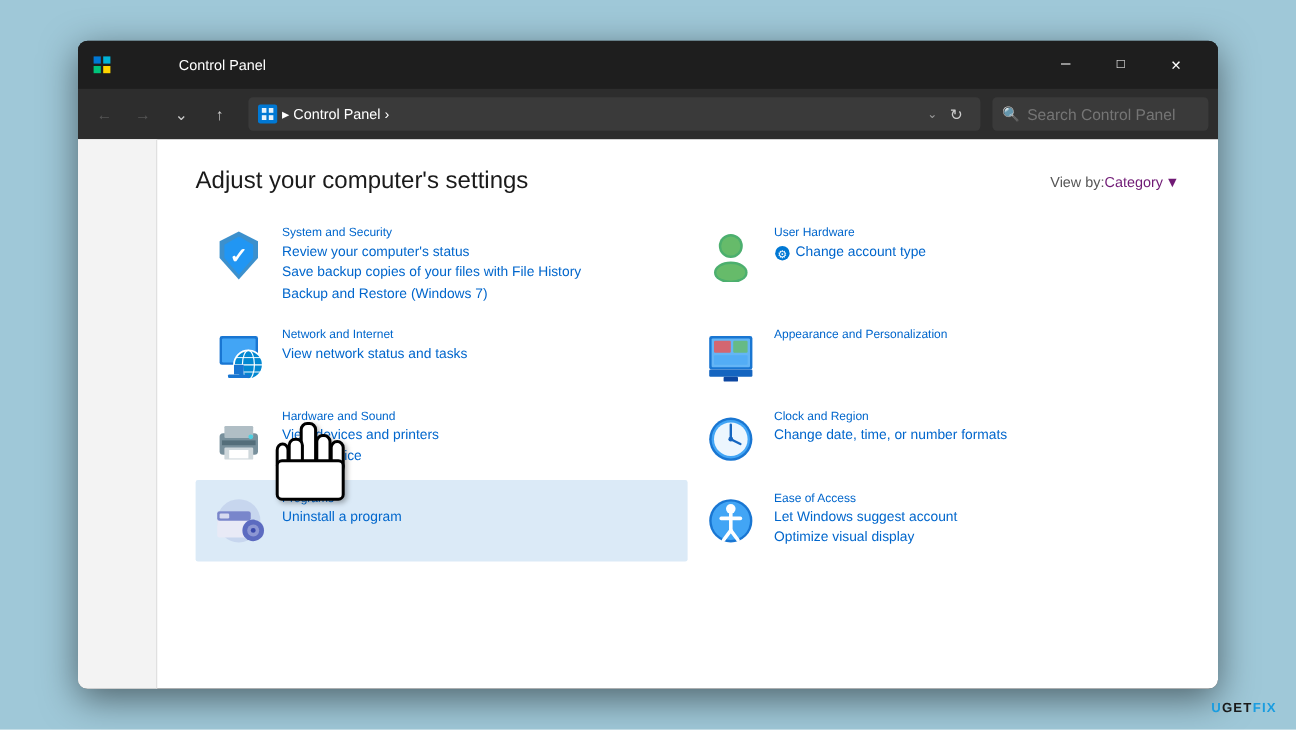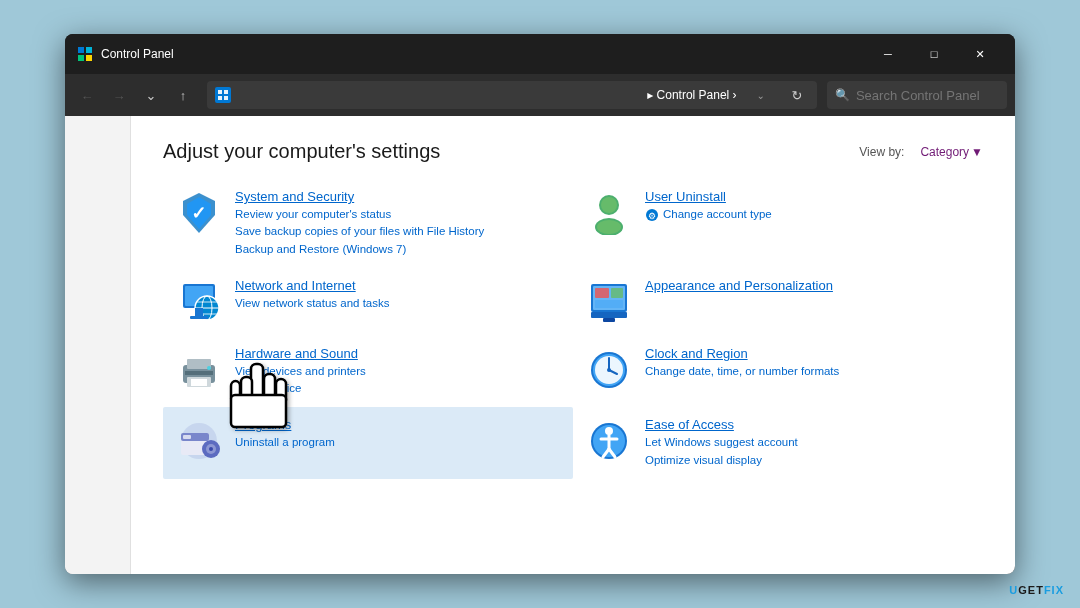--- a/index.html
+++ b/index.html
@@ -23,20 +23,21 @@
       box-shadow: 0 8px 30px rgba(0,0,0,0.5);
       overflow: hidden;
     }
     .titlebar {
       height: 40px;
       background: #1e1e1e;
       display: flex;
       align-items: center;
       padding: 0 12px;
       flex-shrink: 0;
+      gap: 48px;
     }
     .titlebar-icon {
       width: 16px;
       height: 16px;
       margin-right: 8px;
       display: flex;
       align-items: center;
       justify-content: center;
     }
     .titlebar-icon svg {
@@ -90,22 +91,21 @@
 
     .address-bar {
       flex: 1;
       height: 28px;
       background: #3a3a3a;
       border-radius: 4px;
       display: flex;
       align-items: center;
       padding: 0 8px;
       margin: 0 6px;
-      gap: 20px;
-      text-align: right;
+      gap: 4px;
     }
     .address-bar-icon {
       width: 16px;
       height: 16px;
       background: #0078d4;
       border-radius: 2px;
       display: flex;
       align-items: center;
       justify-content: center;
     }
@@ -171,21 +171,21 @@
       margin-bottom: 16px;
     }
     .main-title {
       font-size: 20px;
       font-weight: 300;
       color: #1a1a1a;
     }
     .view-by {
       display: flex;
       align-items: center;
-      gap: 16px;
+      gap: 0;
       font-size: 12px;
       color: #333;
     }
     .view-by-label { color: #555; }
     .view-by-value {
       color: #701a75;
       cursor: pointer;
       display: flex;
       align-items: center;
       gap: 2px;
@@ -213,25 +213,24 @@
       display: flex;
       align-items: center;
       justify-content: center;
     }
     .category-text {
       display: flex;
       flex-direction: column;
       gap: 2px;
     }
     .category-name {
-      font-size: 13px;
+      font-size: 10px;
       color: #0066cc;
       font-weight: 400;
       cursor: pointer;
-      text-decoration: underline;
     }
     .category-sub {
       font-size: 11.5px;
       color: #333;
       line-height: 1.5;
     }
     .category-sub a {
       color: #0066cc;
       text-decoration: none;
       font-size: 11.5px;
@@ -338,21 +337,21 @@
         <div class="category-item">
           <div class="category-icon">
             <svg width="44" height="44" viewBox="0 0 44 44">
               <circle cx="22" cy="14" r="10" fill="#4caf6e"></circle>
               <ellipse cx="22" cy="36" rx="14" ry="9" fill="#4caf6e"></ellipse>
               <circle cx="22" cy="14" r="8" fill="#66bb6a"></circle>
               <ellipse cx="22" cy="36" rx="12" ry="7" fill="#66bb6a"></ellipse>
             </svg>
           </div>
           <div class="category-text">
-            <span class="category-name">User Uninstall</span>
+            <span class="category-name">User Hardware</span>
             <div class="category-sub">
               <span style="display:inline-flex;align-items:center;gap:4px;">
                 <svg width="14" height="14" viewBox="0 0 14 14">
                     <circle cx="7" cy="7" r="6" fill="#0078d4"></circle>
                     <text x="7" y="11" text-anchor="middle" fill="white" font-size="9">⚙</text>
                   </svg>
                 <a>Change account type</a>
               </span>
             </div>
           </div>

